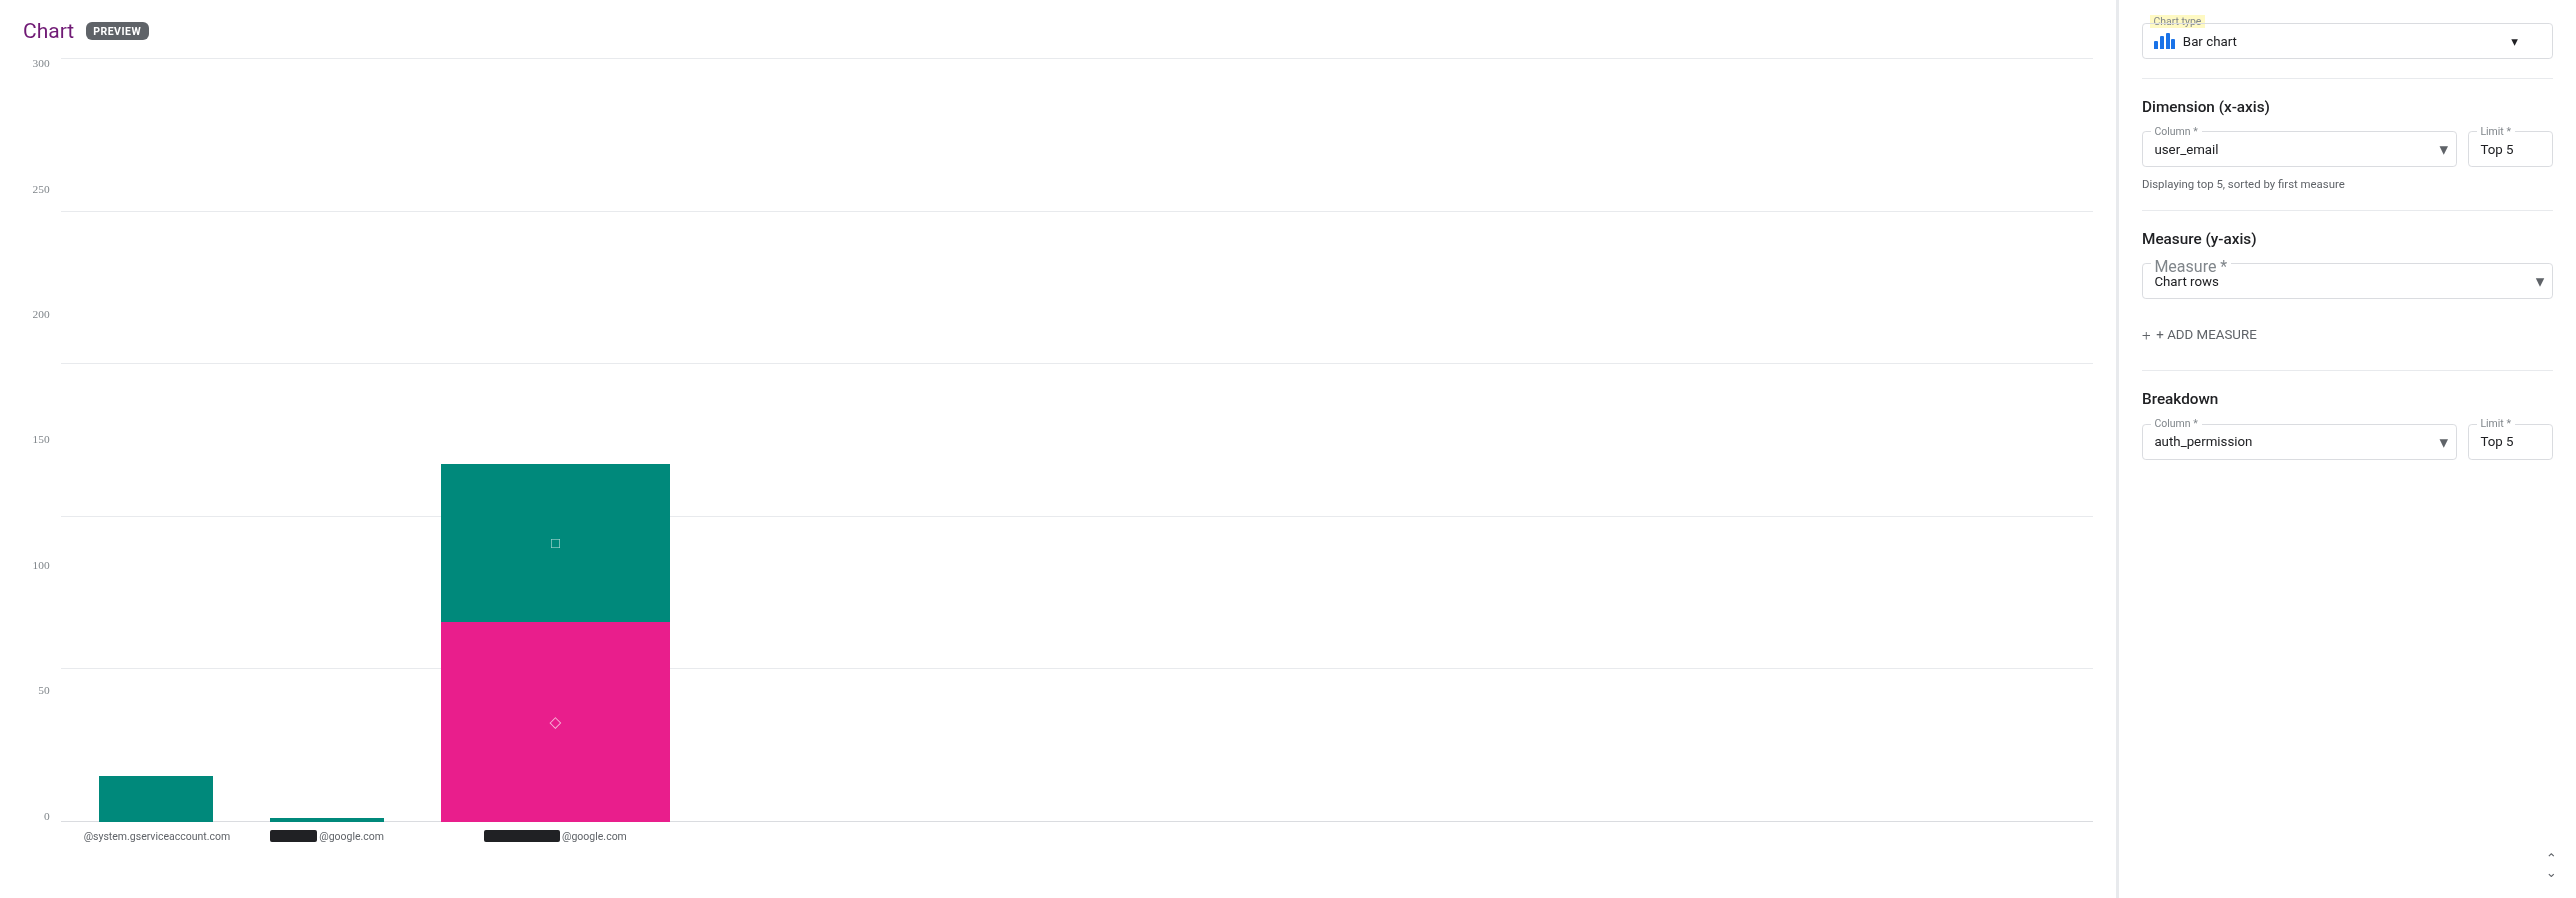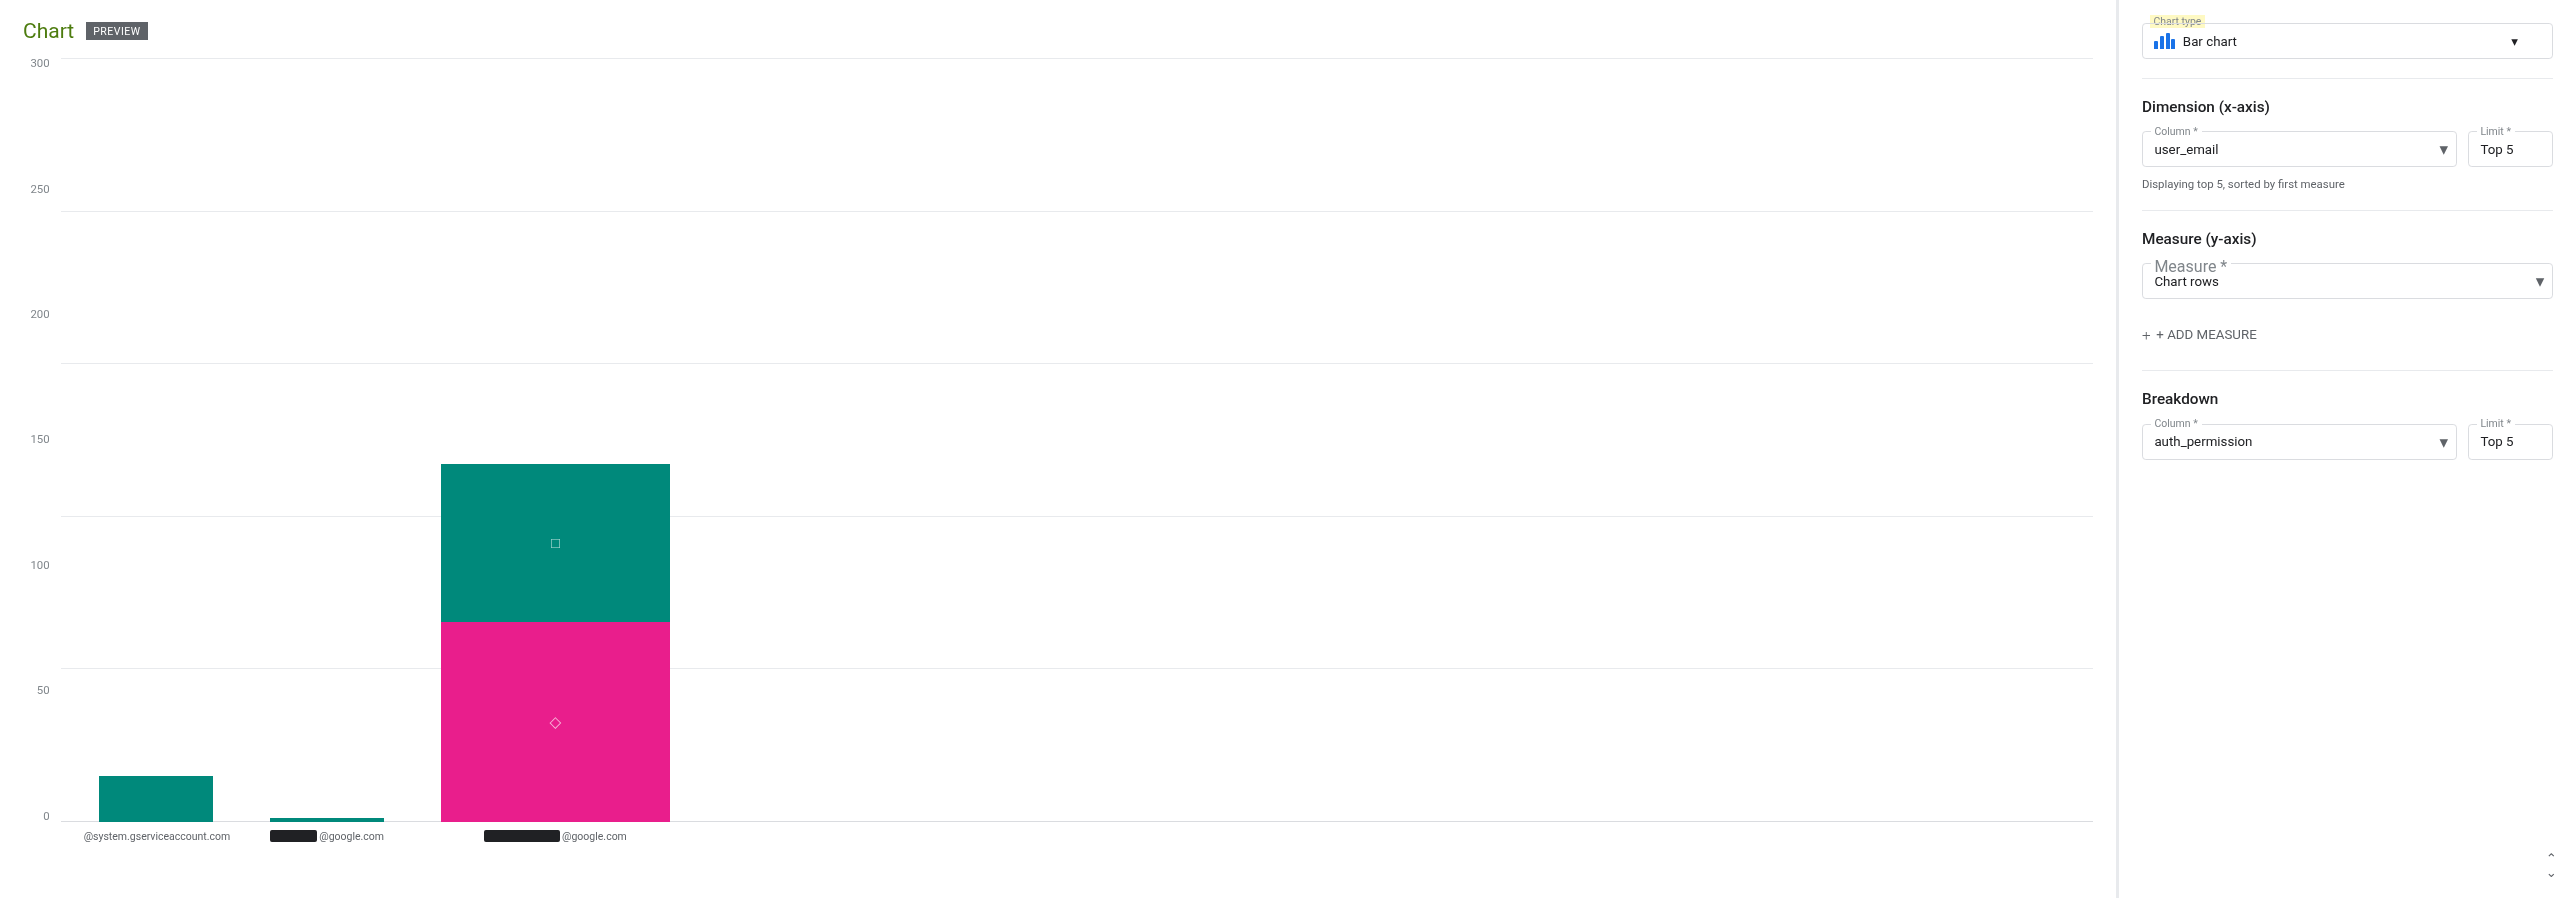--- a/index.html
+++ b/index.html
@@ -26,49 +26,50 @@
     .chart-header {
       display: flex;
       align-items: center;
       gap: 11.4px;
       margin-bottom: 15.3px;
     }
 
     .chart-title {
       font-size: 21px;
       font-weight: 400;
-      color: #4d7c0f;
+      color: #701a75;
     }
 
     .preview-badge {
       background: #5f6368;
       color: #fff;
       font-size: 10.5px;
-      font-weight: 400;
+      font-weight: 700;
       padding: 2.9px 7.6px;
-      border-radius: 0;
+      border-radius: 6px;
       letter-spacing: 0.5px;
     }
 
     .chart-container {
       flex: 1;
       display: flex;
       position: relative;
     }
 
     .y-axis {
       display: flex;
       flex-direction: column;
       justify-content: space-between;
       align-items: flex-end;
       padding-right: 11.4px;
       padding-bottom: 57px;
       font-size: 11.4px;
       color: #80868b;
       min-width: 38px;
+      font-family: Liberation Serif, serif;
     }
 
     .y-axis-label {
       line-height: 1;
     }
 
     .chart-body {
       flex: 1;
       display: flex;
       flex-direction: column;

